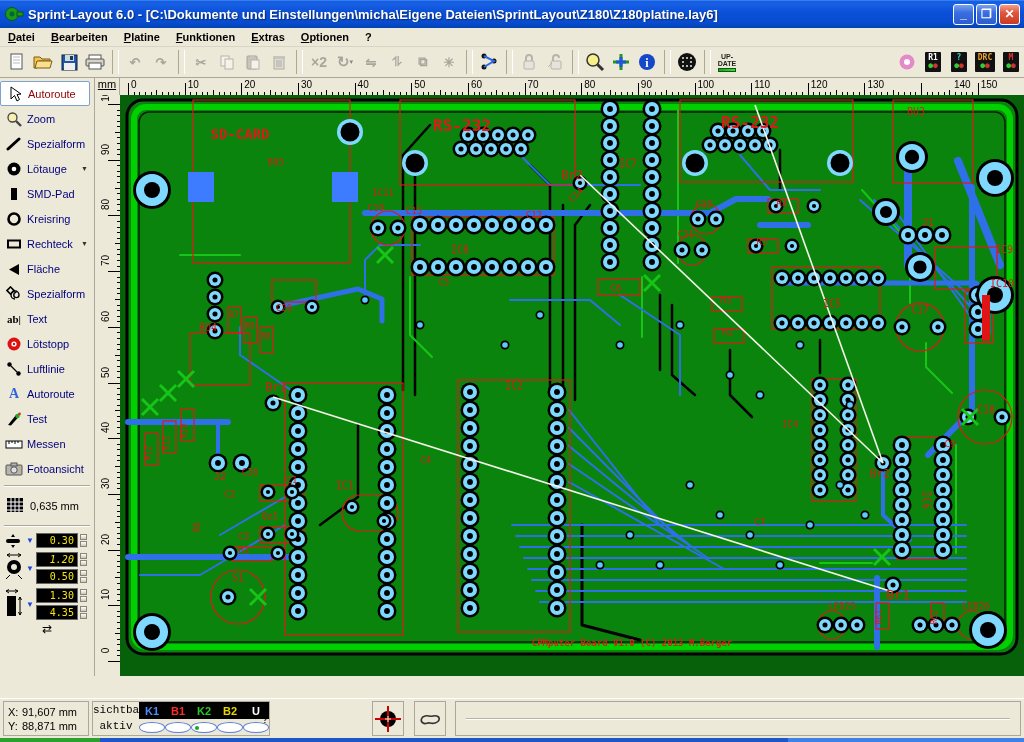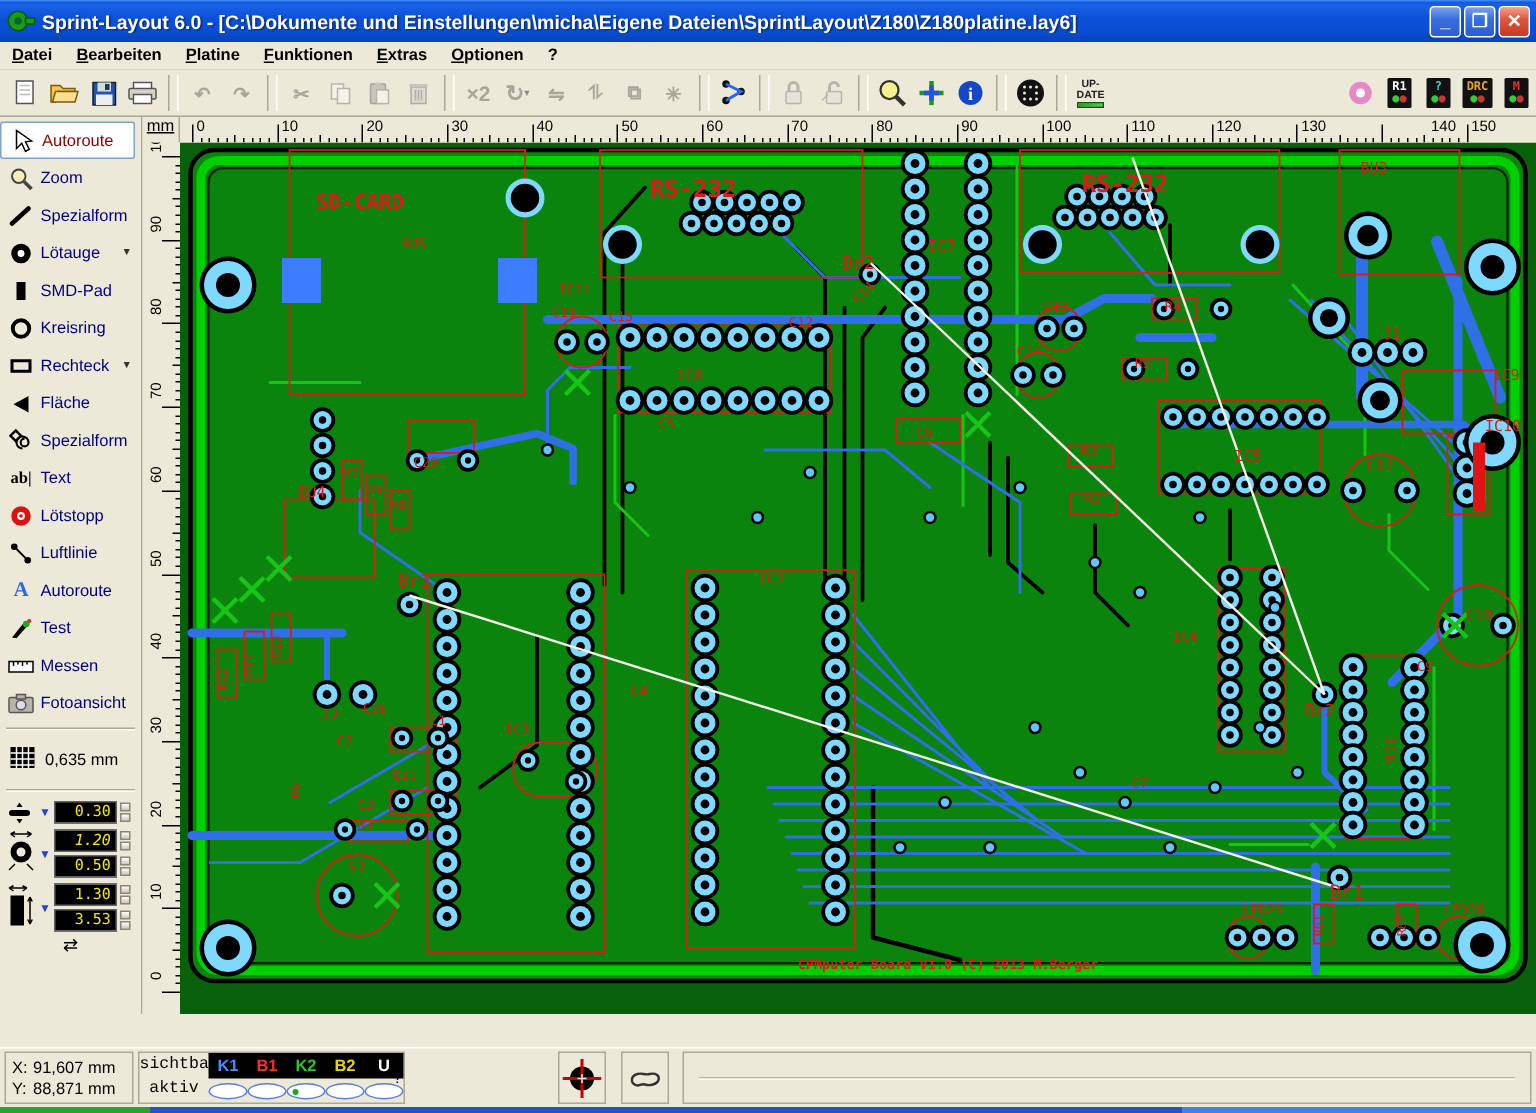--- a/index.html
+++ b/index.html
@@ -504,21 +504,21 @@
       <span class="bluearrow">▼</span>
       <span class="wcol">
         <span style="display:flex;gap:2px;">
           <span class="valbox">1.30</span>
           <span class="spin">
               <i></i>
               <i></i>
             </span>
         </span>
         <span style="display:flex;gap:2px;">
-          <span class="valbox">3.53</span>
+          <span class="valbox">4.35</span>
           <span class="spin">
               <i></i>
               <i></i>
             </span>
         </span>
       </span>
     </div>
     <div class="swap">⇄</div>
   </div>
 

